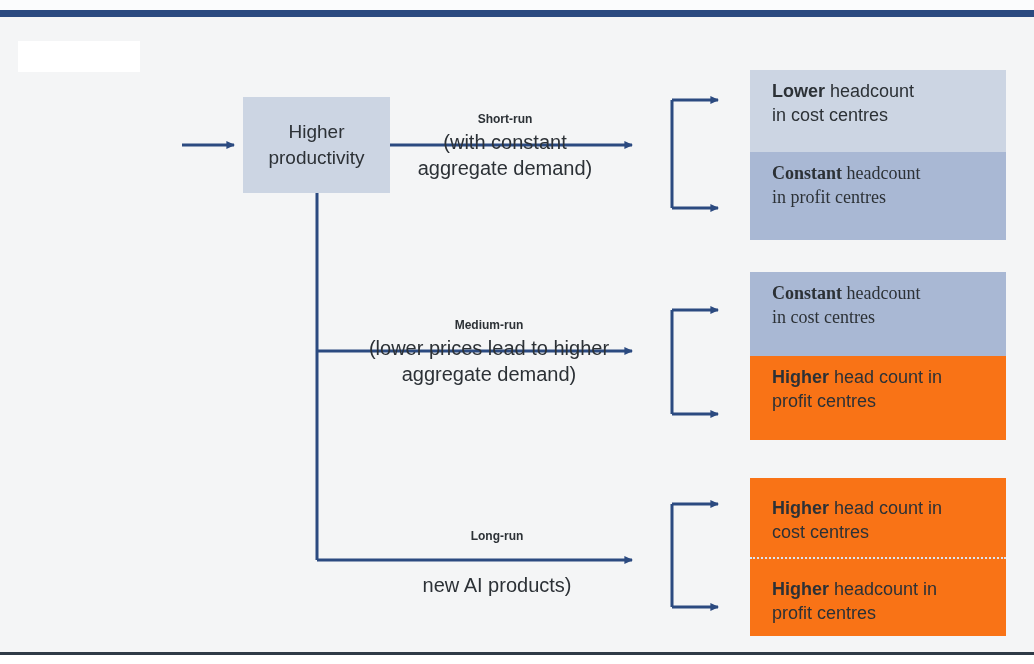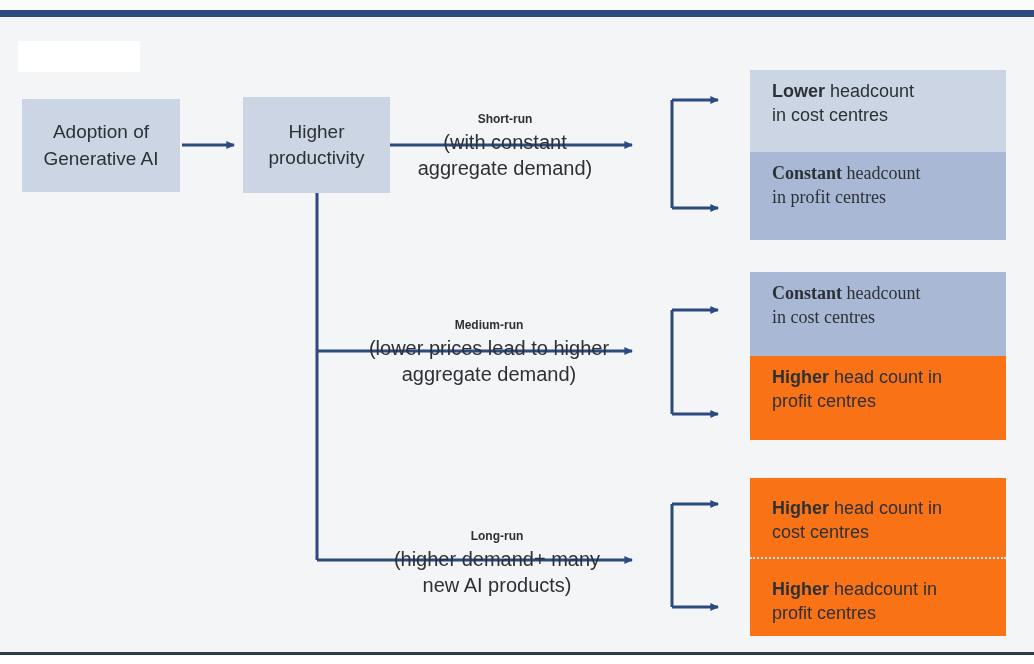--- a/index.html
+++ b/index.html
@@ -134,26 +134,20 @@
       <line x1="672" y1="310" x2="672" y2="414"></line>
       <line x1="672" y1="310" x2="718" y2="310" marker-end="url(#ah)"></line>
       <line x1="672" y1="414" x2="718" y2="414" marker-end="url(#ah)"></line>
 
       <line x1="672" y1="504" x2="672" y2="607"></line>
       <line x1="672" y1="504" x2="718" y2="504" marker-end="url(#ah)"></line>
       <line x1="672" y1="607" x2="718" y2="607" marker-end="url(#ah)"></line>
     </g>
   </svg>
 
-  <div class="node" id="node-adoption">
-    <div>
-      <span>Adoption of</span><br>
-      <span>Generative AI</span>
-    </div>
-  </div>
 
   <div class="node" id="node-productivity">
     <div>
       <span>Higher</span><br>
       <span>productivity</span>
     </div>
   </div>
 
   <div class="arrow-label" id="label-short">
     <span class="main">Short-run</span>
@@ -167,21 +161,21 @@
     <span class="main">Medium-run</span>
     <span class="sub">
       <span>(lower prices lead to higher</span><br>
       <span>aggregate demand)</span>
     </span>
   </div>
 
   <div class="arrow-label" id="label-long">
     <span class="main">Long-run</span>
     <span class="sub">
-      <span>(higher demand+ many</span><br>
+      <br>
       <span>new AI products)</span>
     </span>
   </div>
 
   <div class="outcome tone-light" id="out-1a">
     <b>Lower</b><span> headcount</span><br>
     <span>in cost centres</span>
   </div>
 
   <div class="outcome tone-mid" id="out-1b">

